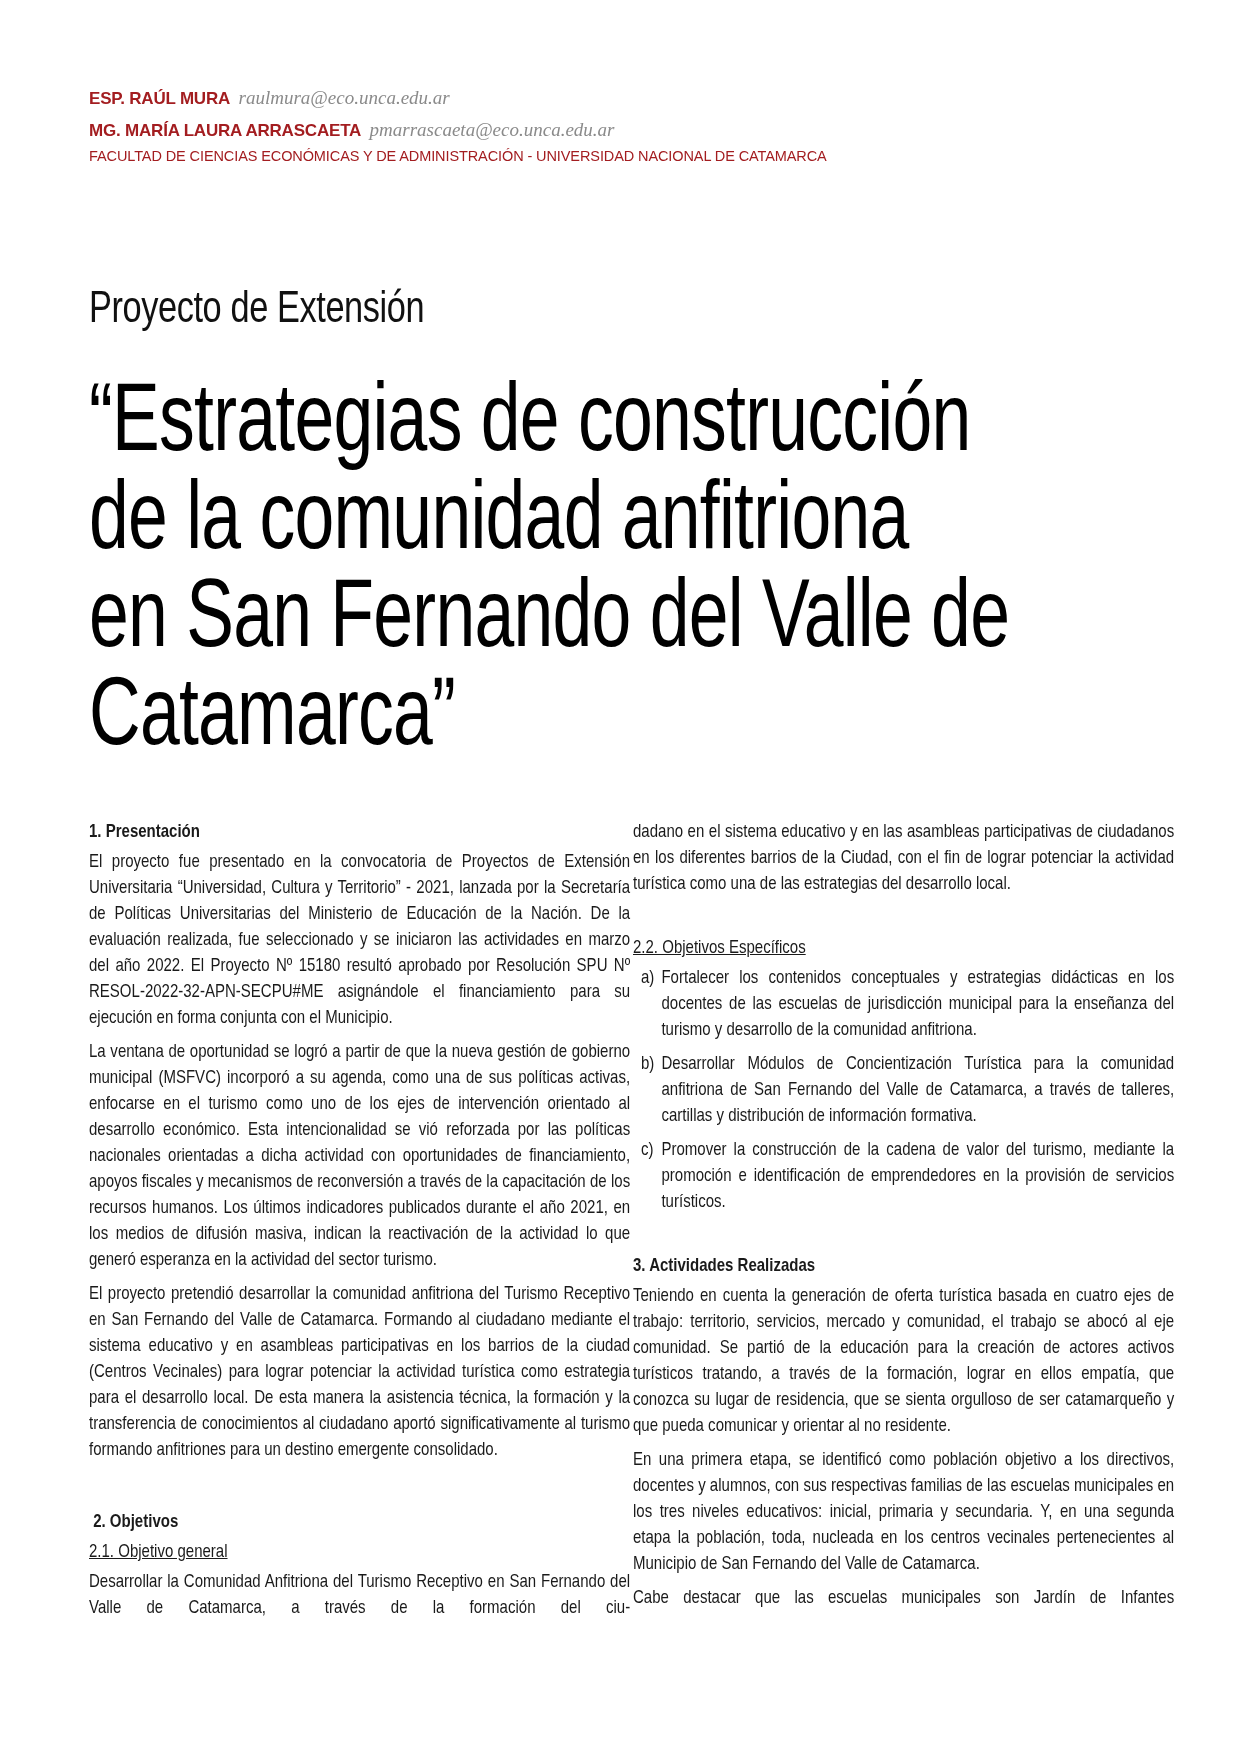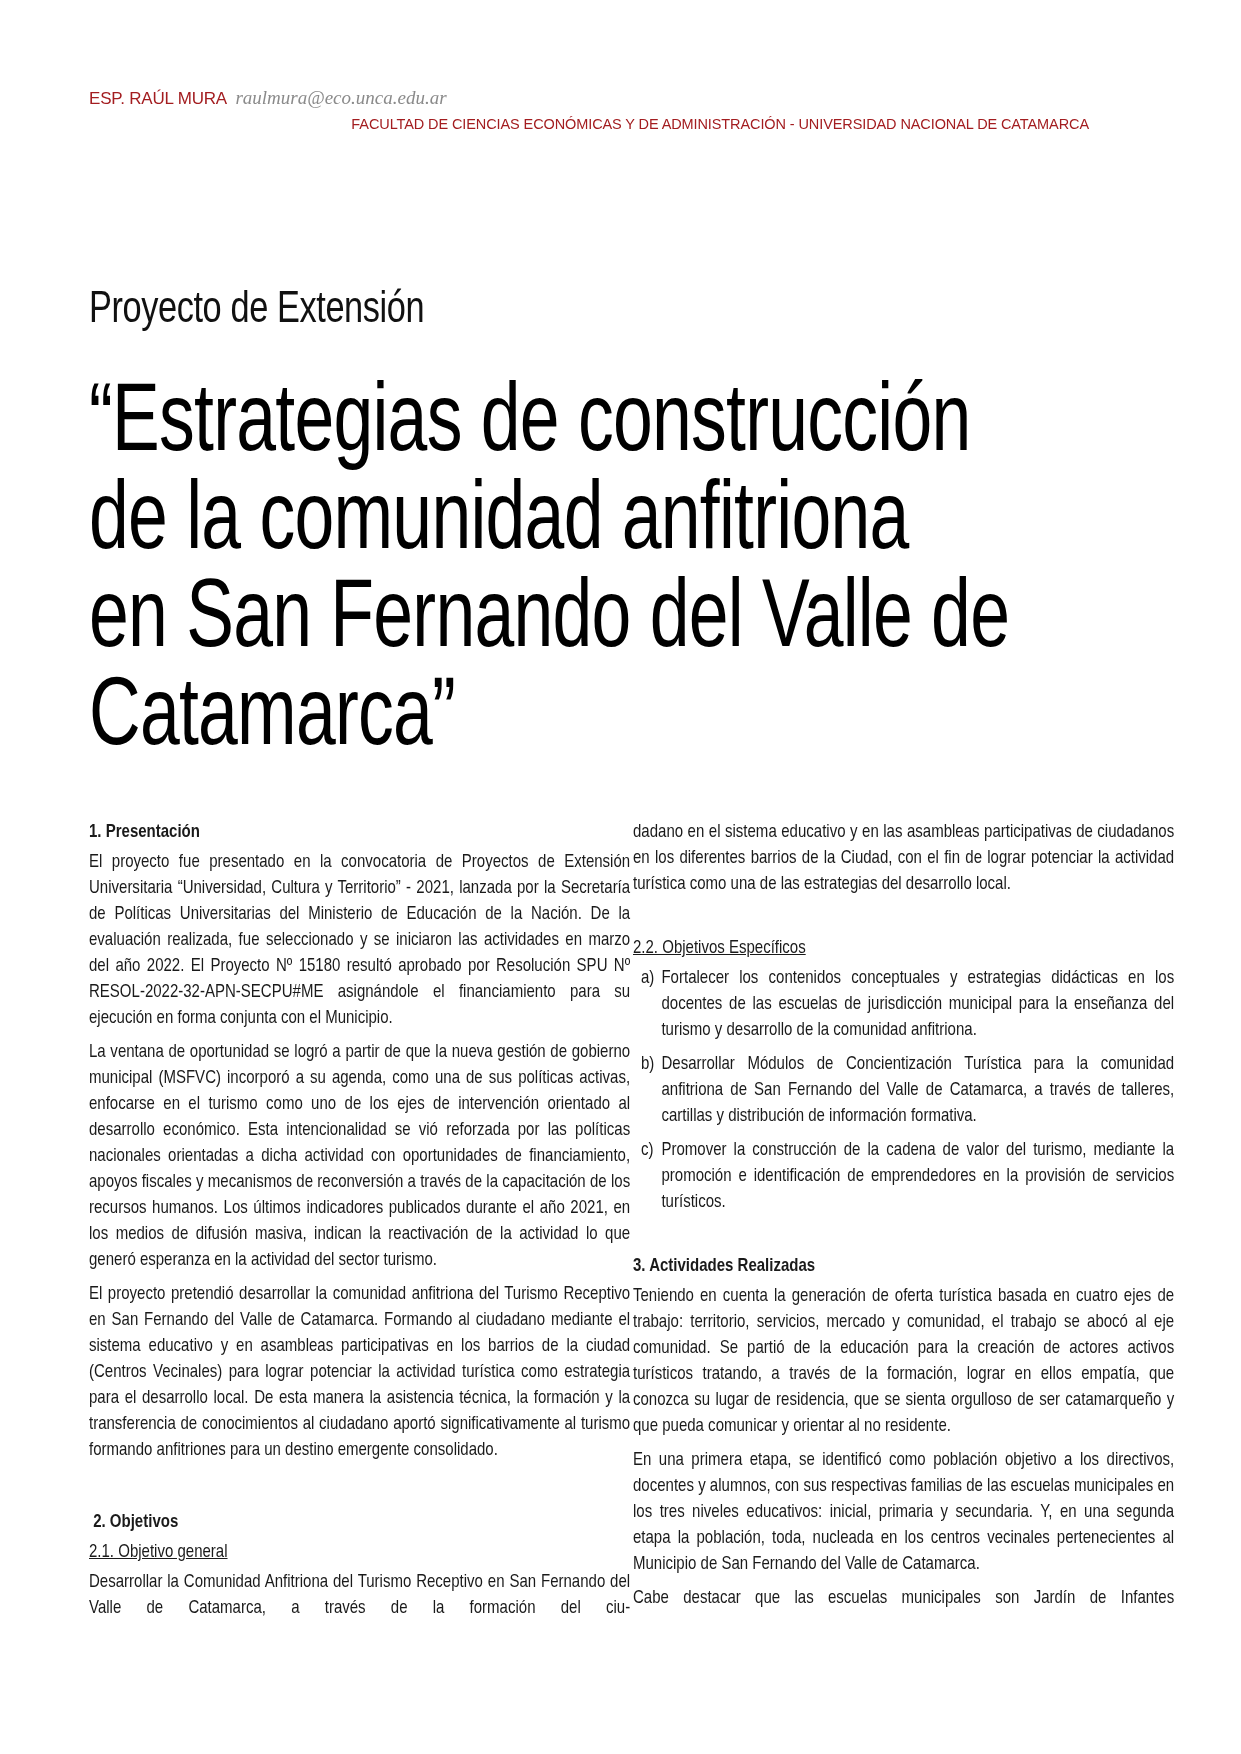--- a/index.html
+++ b/index.html
@@ -1,21 +1,21 @@
 <!DOCTYPE html>
 <html><head>
 <meta charset="utf-8">
 <style>
   html, body { margin: 0; padding: 0; background: #ffffff; }
   body { width: 1241px; height: 1754px; position: relative; overflow: hidden; font-family: "Liberation Sans", sans-serif; color: #1a1a1a; }
   .authors { position: absolute; left: 89px; top: 82px; width: 1000px; }
   .author-line { height: 32px; line-height: 32px; white-space: nowrap; }
-  .author-name { color: #a31d20; font-weight: normal; font-size: 17px; letter-spacing: -0.2px; }
+  .author-name { color: #a31d20; font-weight: bold; font-size: 17px; letter-spacing: -0.2px; }
   .author-email { color: #8a8a8a; font-family: "Liberation Serif", serif; font-style: italic; font-size: 19px; margin-left: 4px; }
-  .affiliation { color: #a31d20; font-size: 14.5px; letter-spacing: -0.1px; margin-top: 2px; white-space: nowrap; text-align: right; }
+  .affiliation { color: #a31d20; font-size: 14.5px; letter-spacing: -0.1px; margin-top: 2px; white-space: nowrap; }
 
   .kicker { position: absolute; left: 89px; top: 282px; font-size: 44px; color: #111; transform: scaleX(0.78); transform-origin: left top; white-space: nowrap; letter-spacing: -0.5px; }
   .title { position: absolute; left: 89px; top: 368px; width: 1400px; font-size: 96px; line-height: 98px; color: #000; transform: scaleX(0.745); transform-origin: left top; letter-spacing: -1px; }
   .title div { white-space: nowrap; }
 
   .col { position: absolute; top: 818px; width: 685px; transform: scaleX(0.79); transform-origin: left top; font-size: 19px; line-height: 26px; }
   .col.left { left: 89px; }
   .col.right { left: 633px; }
   .col p { margin: 0 0 8px 0; text-align: justify; }
   .sec-head { font-weight: bold; margin: 0 0 4px 0; }
@@ -26,20 +26,24 @@
   .list-item .marker { width: 26px; flex: none; padding-left: 10px; }
   .list-item .txt { flex: 1; }
 </style>
 </head>
 <body>
 
 <div class="authors">
   <div class="author-line">
     <span class="author-name">ESP. RAÚL MURA</span>
     <span class="author-email">raulmura@eco.unca.edu.ar</span>
+  </div>
+  <div class="author-line">
+    <span class="author-name">MG. MARÍA LAURA ARRASCAETA</span>
+    <span class="author-email">pmarrascaeta@eco.unca.edu.ar</span>
   </div>
   <div class="affiliation">FACULTAD DE CIENCIAS ECONÓMICAS Y DE ADMINISTRACIÓN - UNIVERSIDAD NACIONAL DE CATAMARCA</div>
 </div>
 
 <div class="kicker">Proyecto de Extensión</div>
 
 <h1 class="title" style="margin:0;font-weight:normal;">
   <div>“Estrategias de construcción</div>
   <div>de la comunidad anfitriona</div>
   <div>en San Fernando del Valle de</div>

